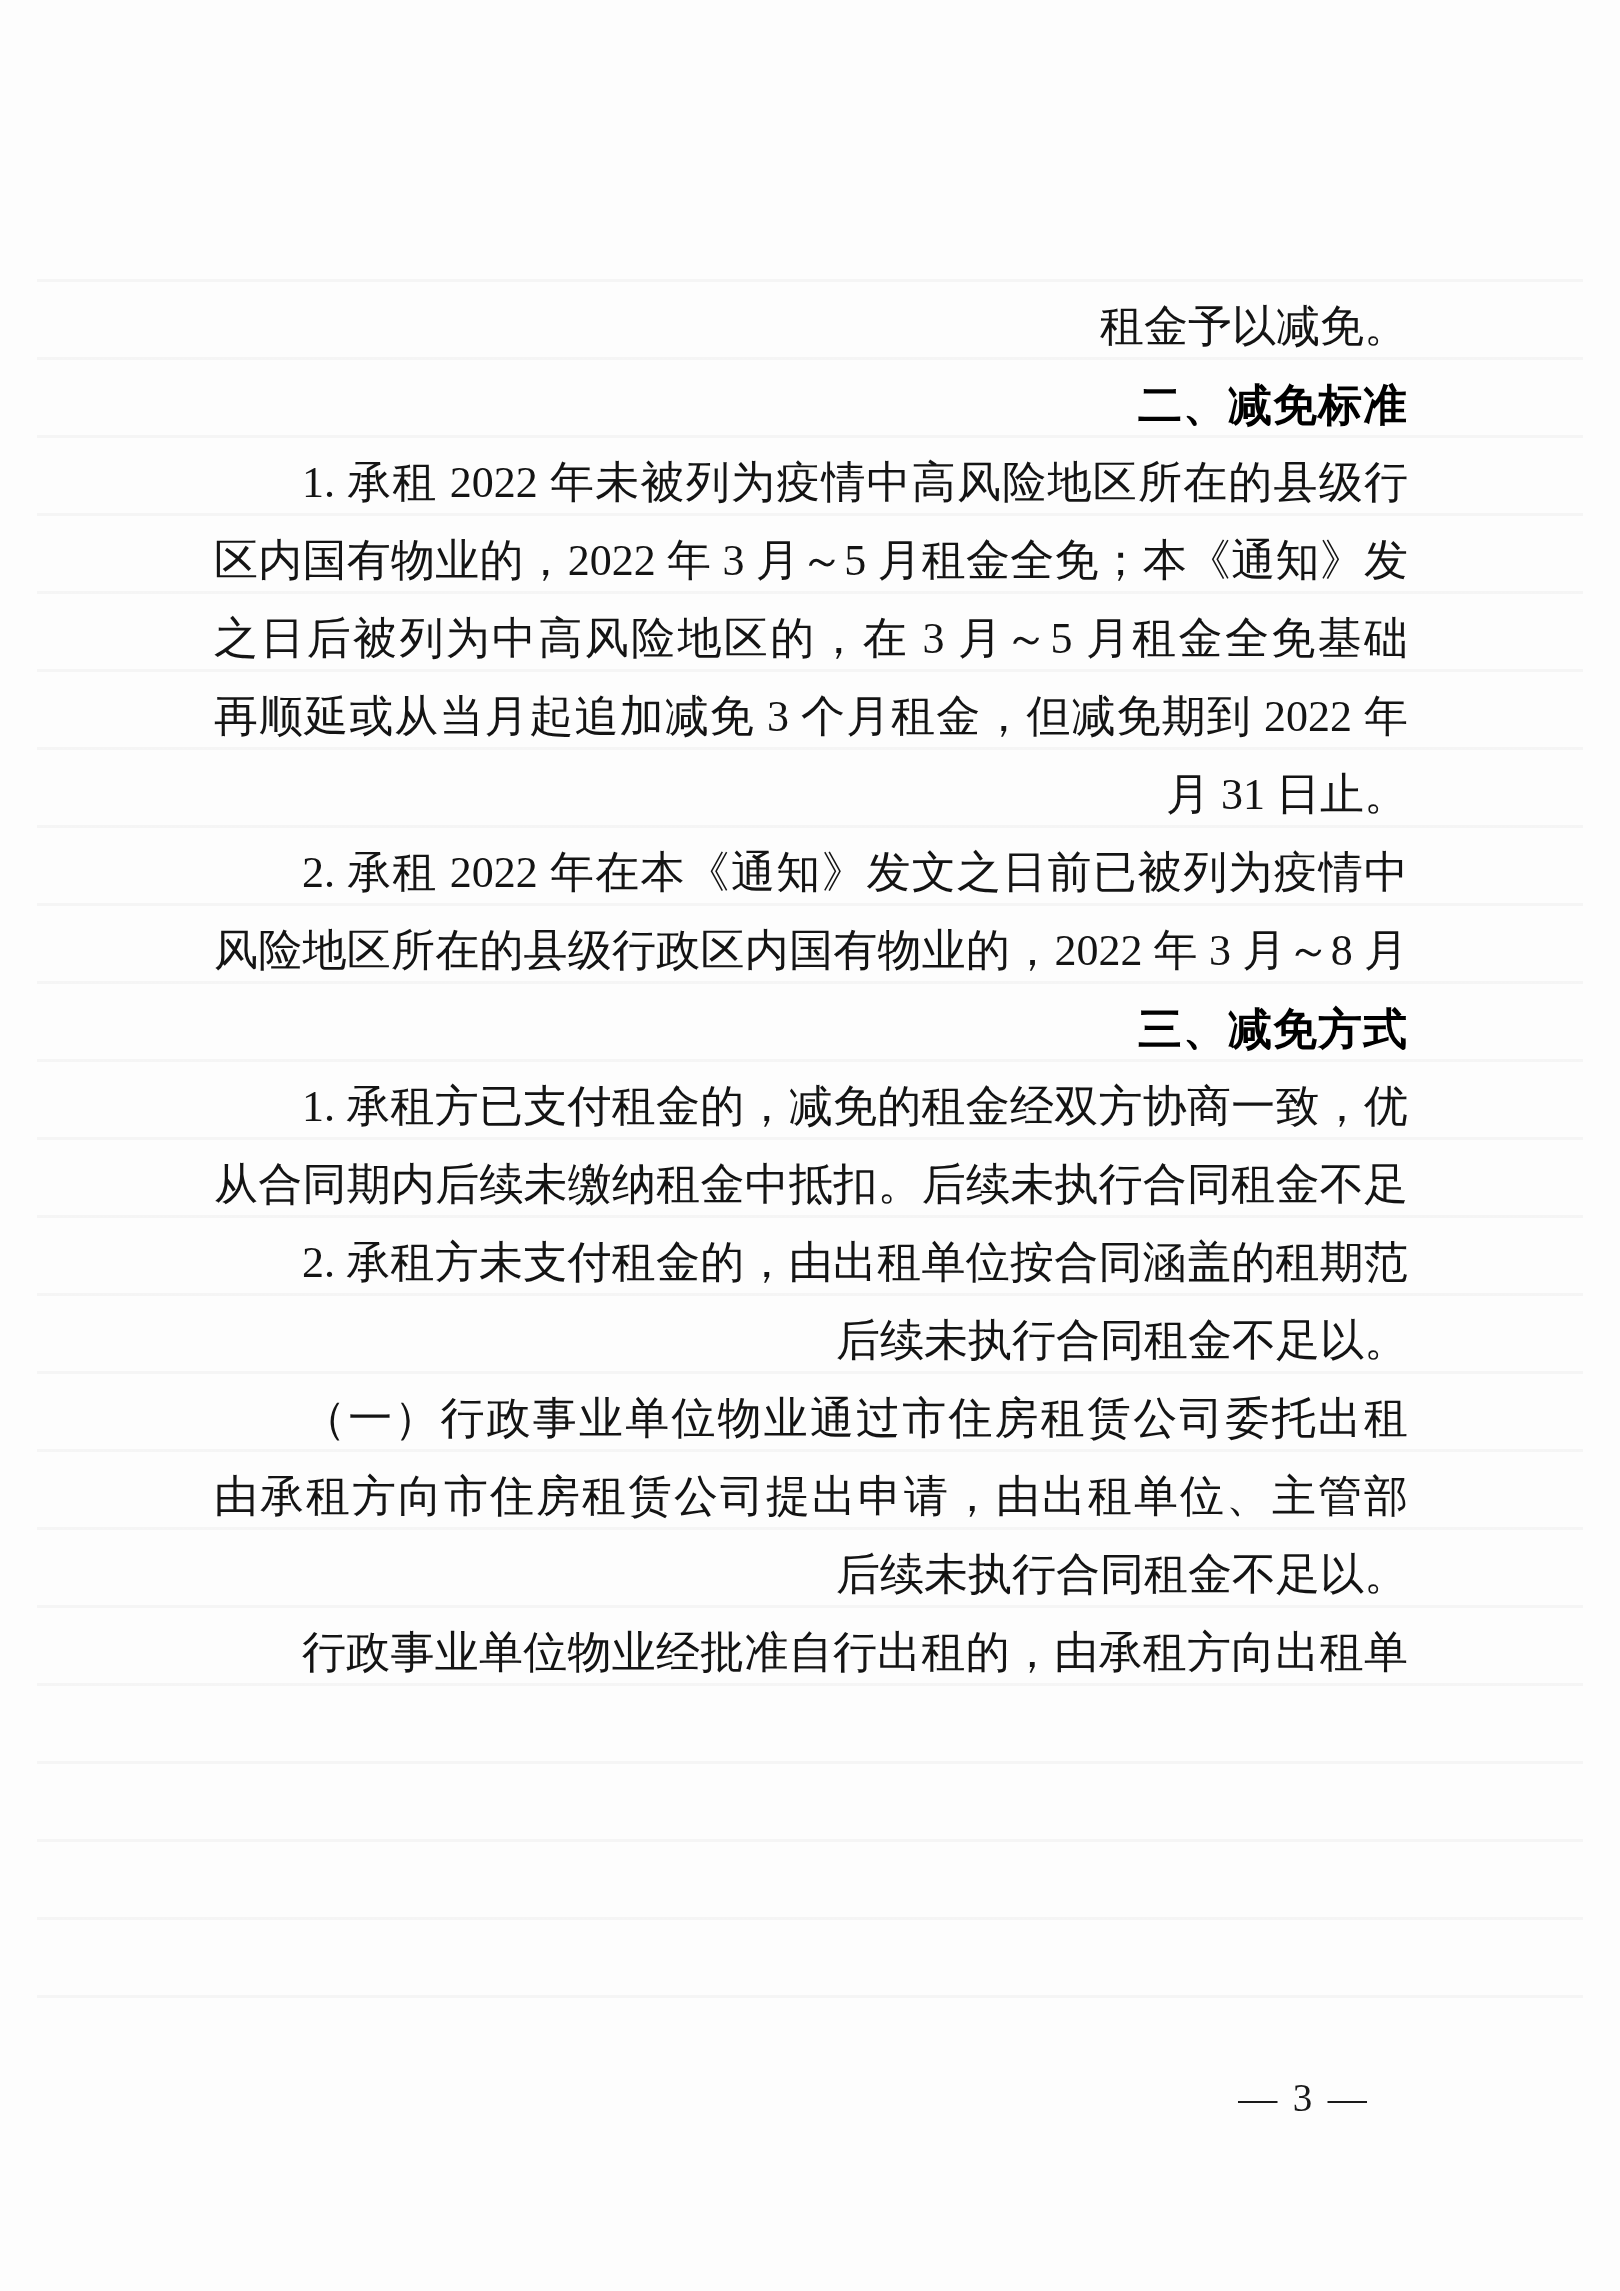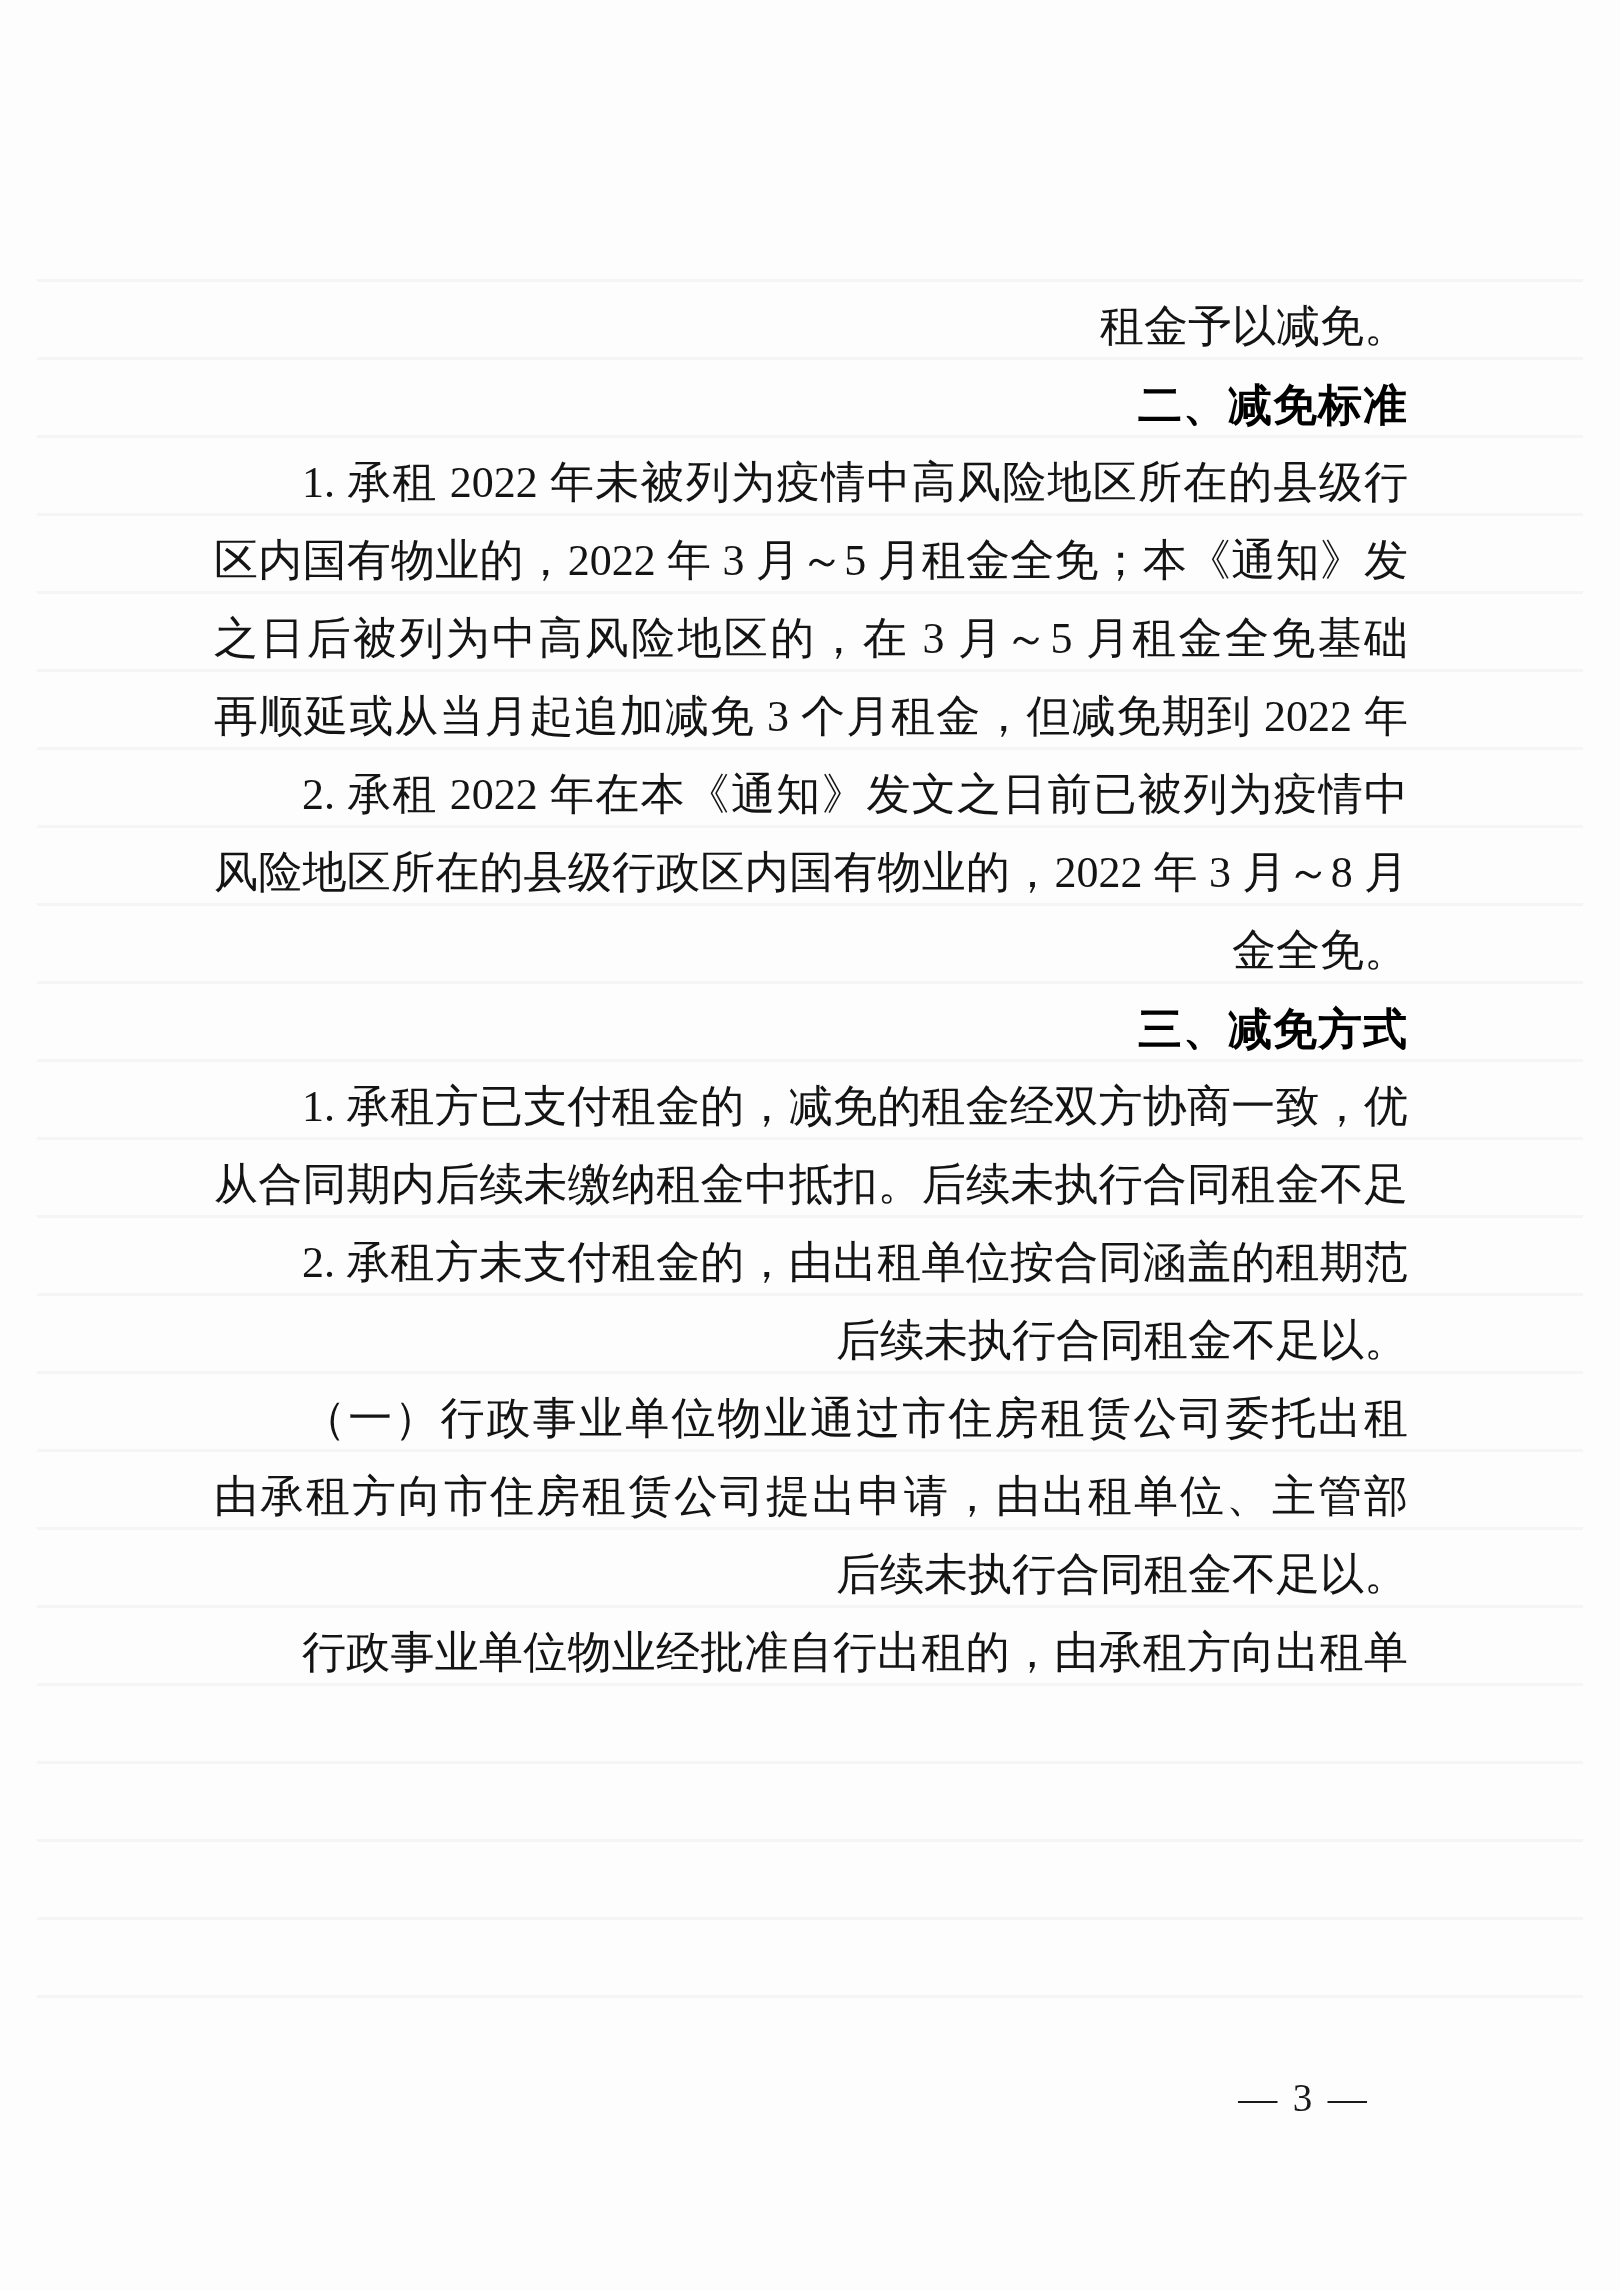--- a/index.html
+++ b/index.html
@@ -79,23 +79,23 @@
 
 <div class="page">
   <div class="scan-bands"></div>
   <div class="text-block">
       <div class="line">租金予以减免。</div>
       <div class="line heading indent">二、减免标准</div>
       <div class="line indent fill">1. 承租 2022 年未被列为疫情中高风险地区所在的县级行政</div>
       <div class="line fill">区内国有物业的，2022 年 3 月～5 月租金全免；本《通知》发文</div>
       <div class="line fill">之日后被列为中高风险地区的，在 3 月～5 月租金全免基础上，</div>
       <div class="line fill">再顺延或从当月起追加减免 3 个月租金，但减免期到 2022 年 12</div>
+      <div class="line">月 31 日止。</div>
       <div class="line indent fill">2. 承租 2022 年在本《通知》发文之日前已被列为疫情中高</div>
       <div class="line fill">风险地区所在的县级行政区内国有物业的，2022 年 3 月～8 月租</div>
-      <div class="line">金全免。</div>
       <div class="line heading indent">三、减免方式</div>
       <div class="line indent fill">1. 承租方已支付租金的，减免的租金经双方协商一致，优先</div>
       <div class="line fill">从合同期内后续未缴纳租金中抵扣。后续未执行合同租金不足以</div>
       <div class="line indent fill">2. 承租方未支付租金的，由出租单位按合同涵盖的租期范围，</div>
       <div class="line">后续未执行合同租金不足以。</div>
       <div class="line indent fill">（一）行政事业单位物业通过市住房租赁公司委托出租的，</div>
       <div class="line fill">由承租方向市住房租赁公司提出申请，由出租单位、主管部门、</div>
       <div class="line">后续未执行合同租金不足以。</div>
       <div class="line indent fill">行政事业单位物业经批准自行出租的，由承租方向出租单位</div>
     </div>

